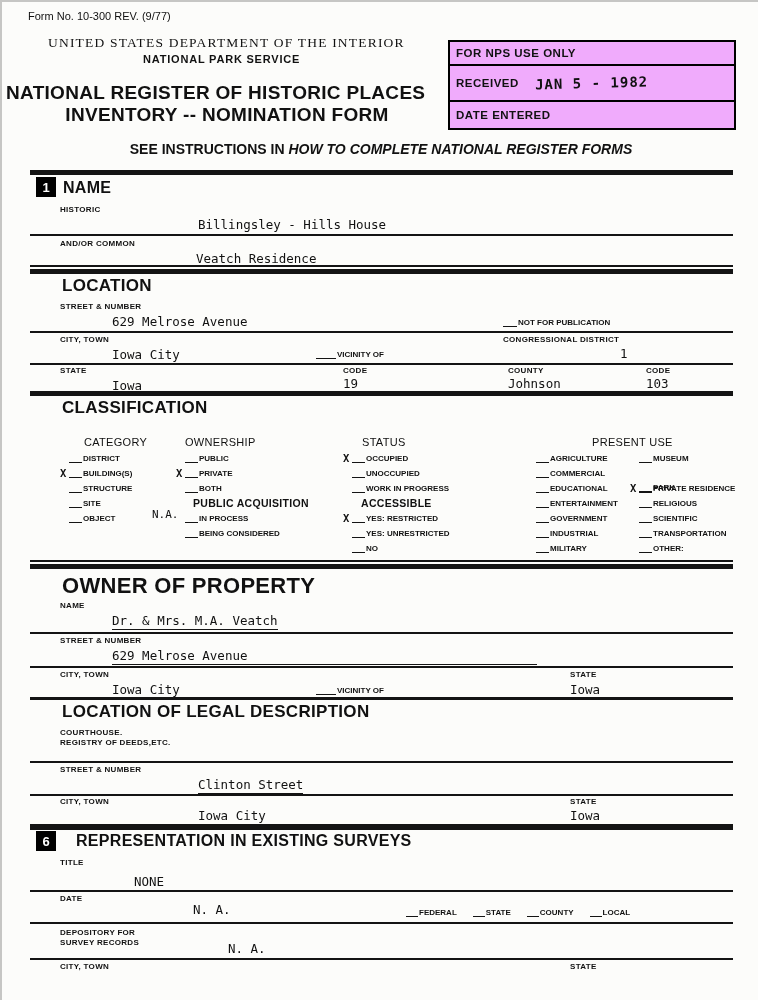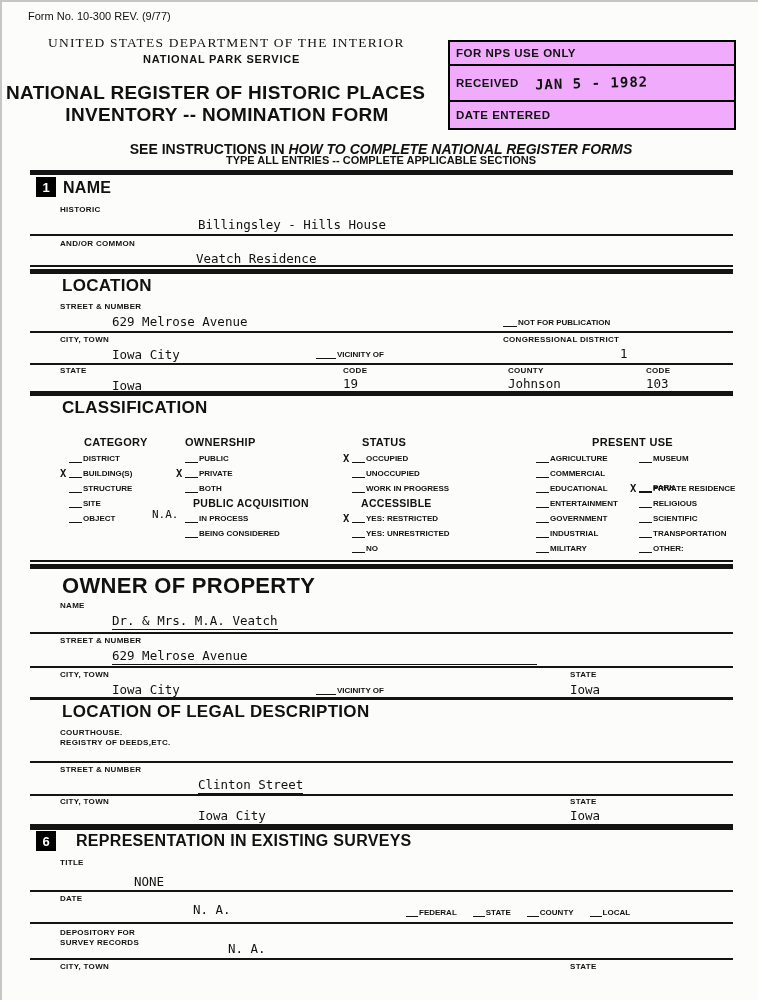--- a/index.html
+++ b/index.html
@@ -13,21 +13,21 @@
   .abs { position:absolute; white-space:nowrap; }
   .lbl { font-size:8px; font-weight:bold; letter-spacing:.3px; }
   .val { font-family:"DejaVu Sans Mono", monospace; font-size:12.5px; }
   .heading { font-weight:bold; letter-spacing:.3px; }
   .sec-badge {
     width:20px; height:20px; background:#000; color:#fff;
     font-weight:bold; font-size:13px; display:flex;
     align-items:center; justify-content:center;
   }
   .hline { background:#141414; }
-  .colhead { font-size:11px; font-weight:bold; letter-spacing:.3px; }
+  .colhead { font-size:11px; font-weight:normal; letter-spacing:.3px; }
   .subhead { font-size:10.5px; font-weight:bold; letter-spacing:.3px; }
   .opt { display:flex; align-items:flex-end; font-size:8px; font-weight:bold; white-space:nowrap; }
   .opt .mark {
     font-family:"DejaVu Sans Mono", monospace; font-size:10.5px; font-weight:bold;
     width:9px; line-height:9px; flex-shrink:0;
   }
   .opt .blank { width:13px; height:9px; border-bottom:1.5px solid #141414; margin-right:1px; flex-shrink:0; }
   .ul { border-bottom:1.5px solid #141414; padding-bottom:1px; }
   .ext { display:inline-block; border-bottom:1.5px solid #141414; height:14px; }
   .npsbox { border:2.5px solid #000; background:#f0abfc; }
@@ -60,21 +60,20 @@
     </div>
     <div class="npsrow last" style="height:25px">
       <span>DATE ENTERED</span>
     </div>
   </div>
 
   <div class="abs heading" style="left:6px;top:82px;width:442px;text-align:left;font-size:19px">NATIONAL REGISTER OF HISTORIC PLACES</div>
   <div class="abs heading" style="left:6px;top:104px;width:442px;text-align:center;font-size:19px">INVENTORY -- NOMINATION FORM</div>
 
   <div class="abs" style="left:30px;top:141px;width:702px;text-align:center;font-weight:bold;font-size:14px"><span>SEE INSTRUCTIONS IN </span><span style="font-style:italic">HOW TO COMPLETE NATIONAL REGISTER FORMS</span></div>
-  <div class="abs" style="left:30px;top:154px;width:702px;text-align:center;font-weight:bold;font-size:11px">TYPE ALL ENTRIES -- COMPLETE APPLICABLE SECTIONS</div>
 
   <div class="abs hline" style="left:30px;top:170px;width:703px;height:5px"></div>
 
   <div class="abs sec-badge" style="left:36px;top:177px">1</div>
   <div class="abs heading" style="left:63px;top:179px;font-size:16px">NAME</div>
 
   <div class="abs lbl" style="left:60px;top:205px">HISTORIC</div>
   <div class="abs val" style="left:198px;top:217px">Billingsley - Hills House</div>
   <div class="abs hline" style="left:30px;top:234px;width:703px;height:2px"></div>
 

